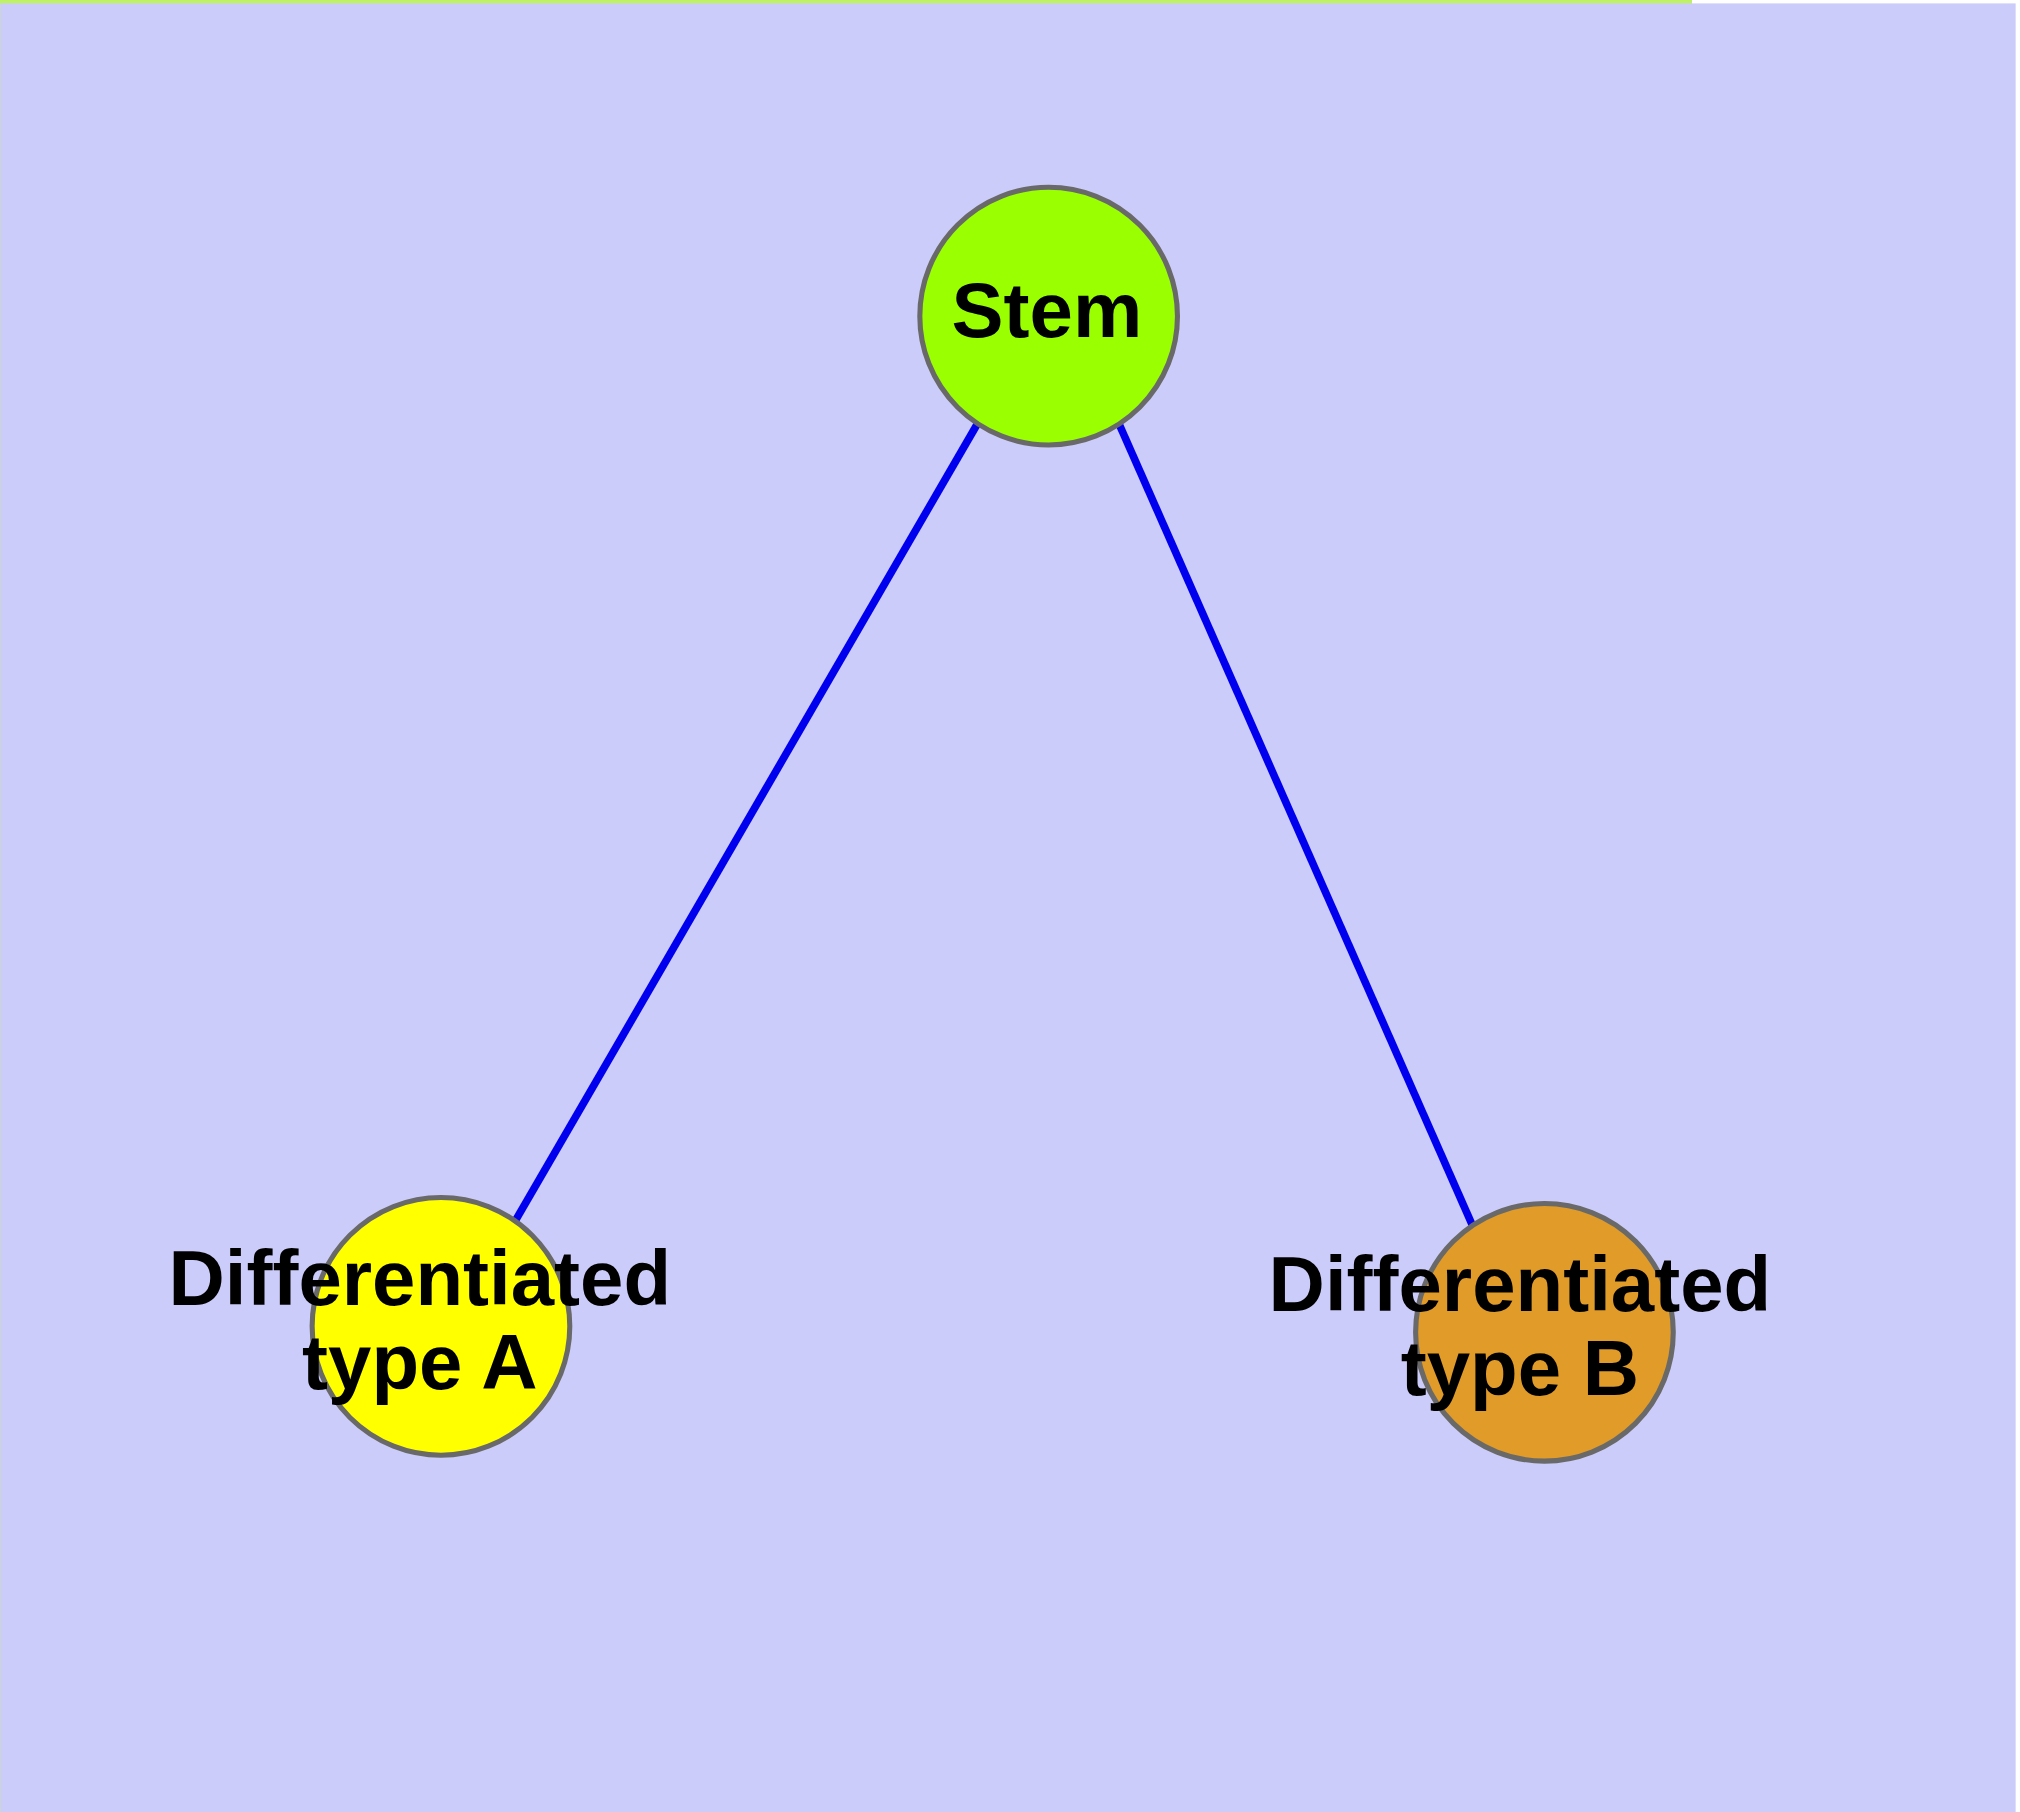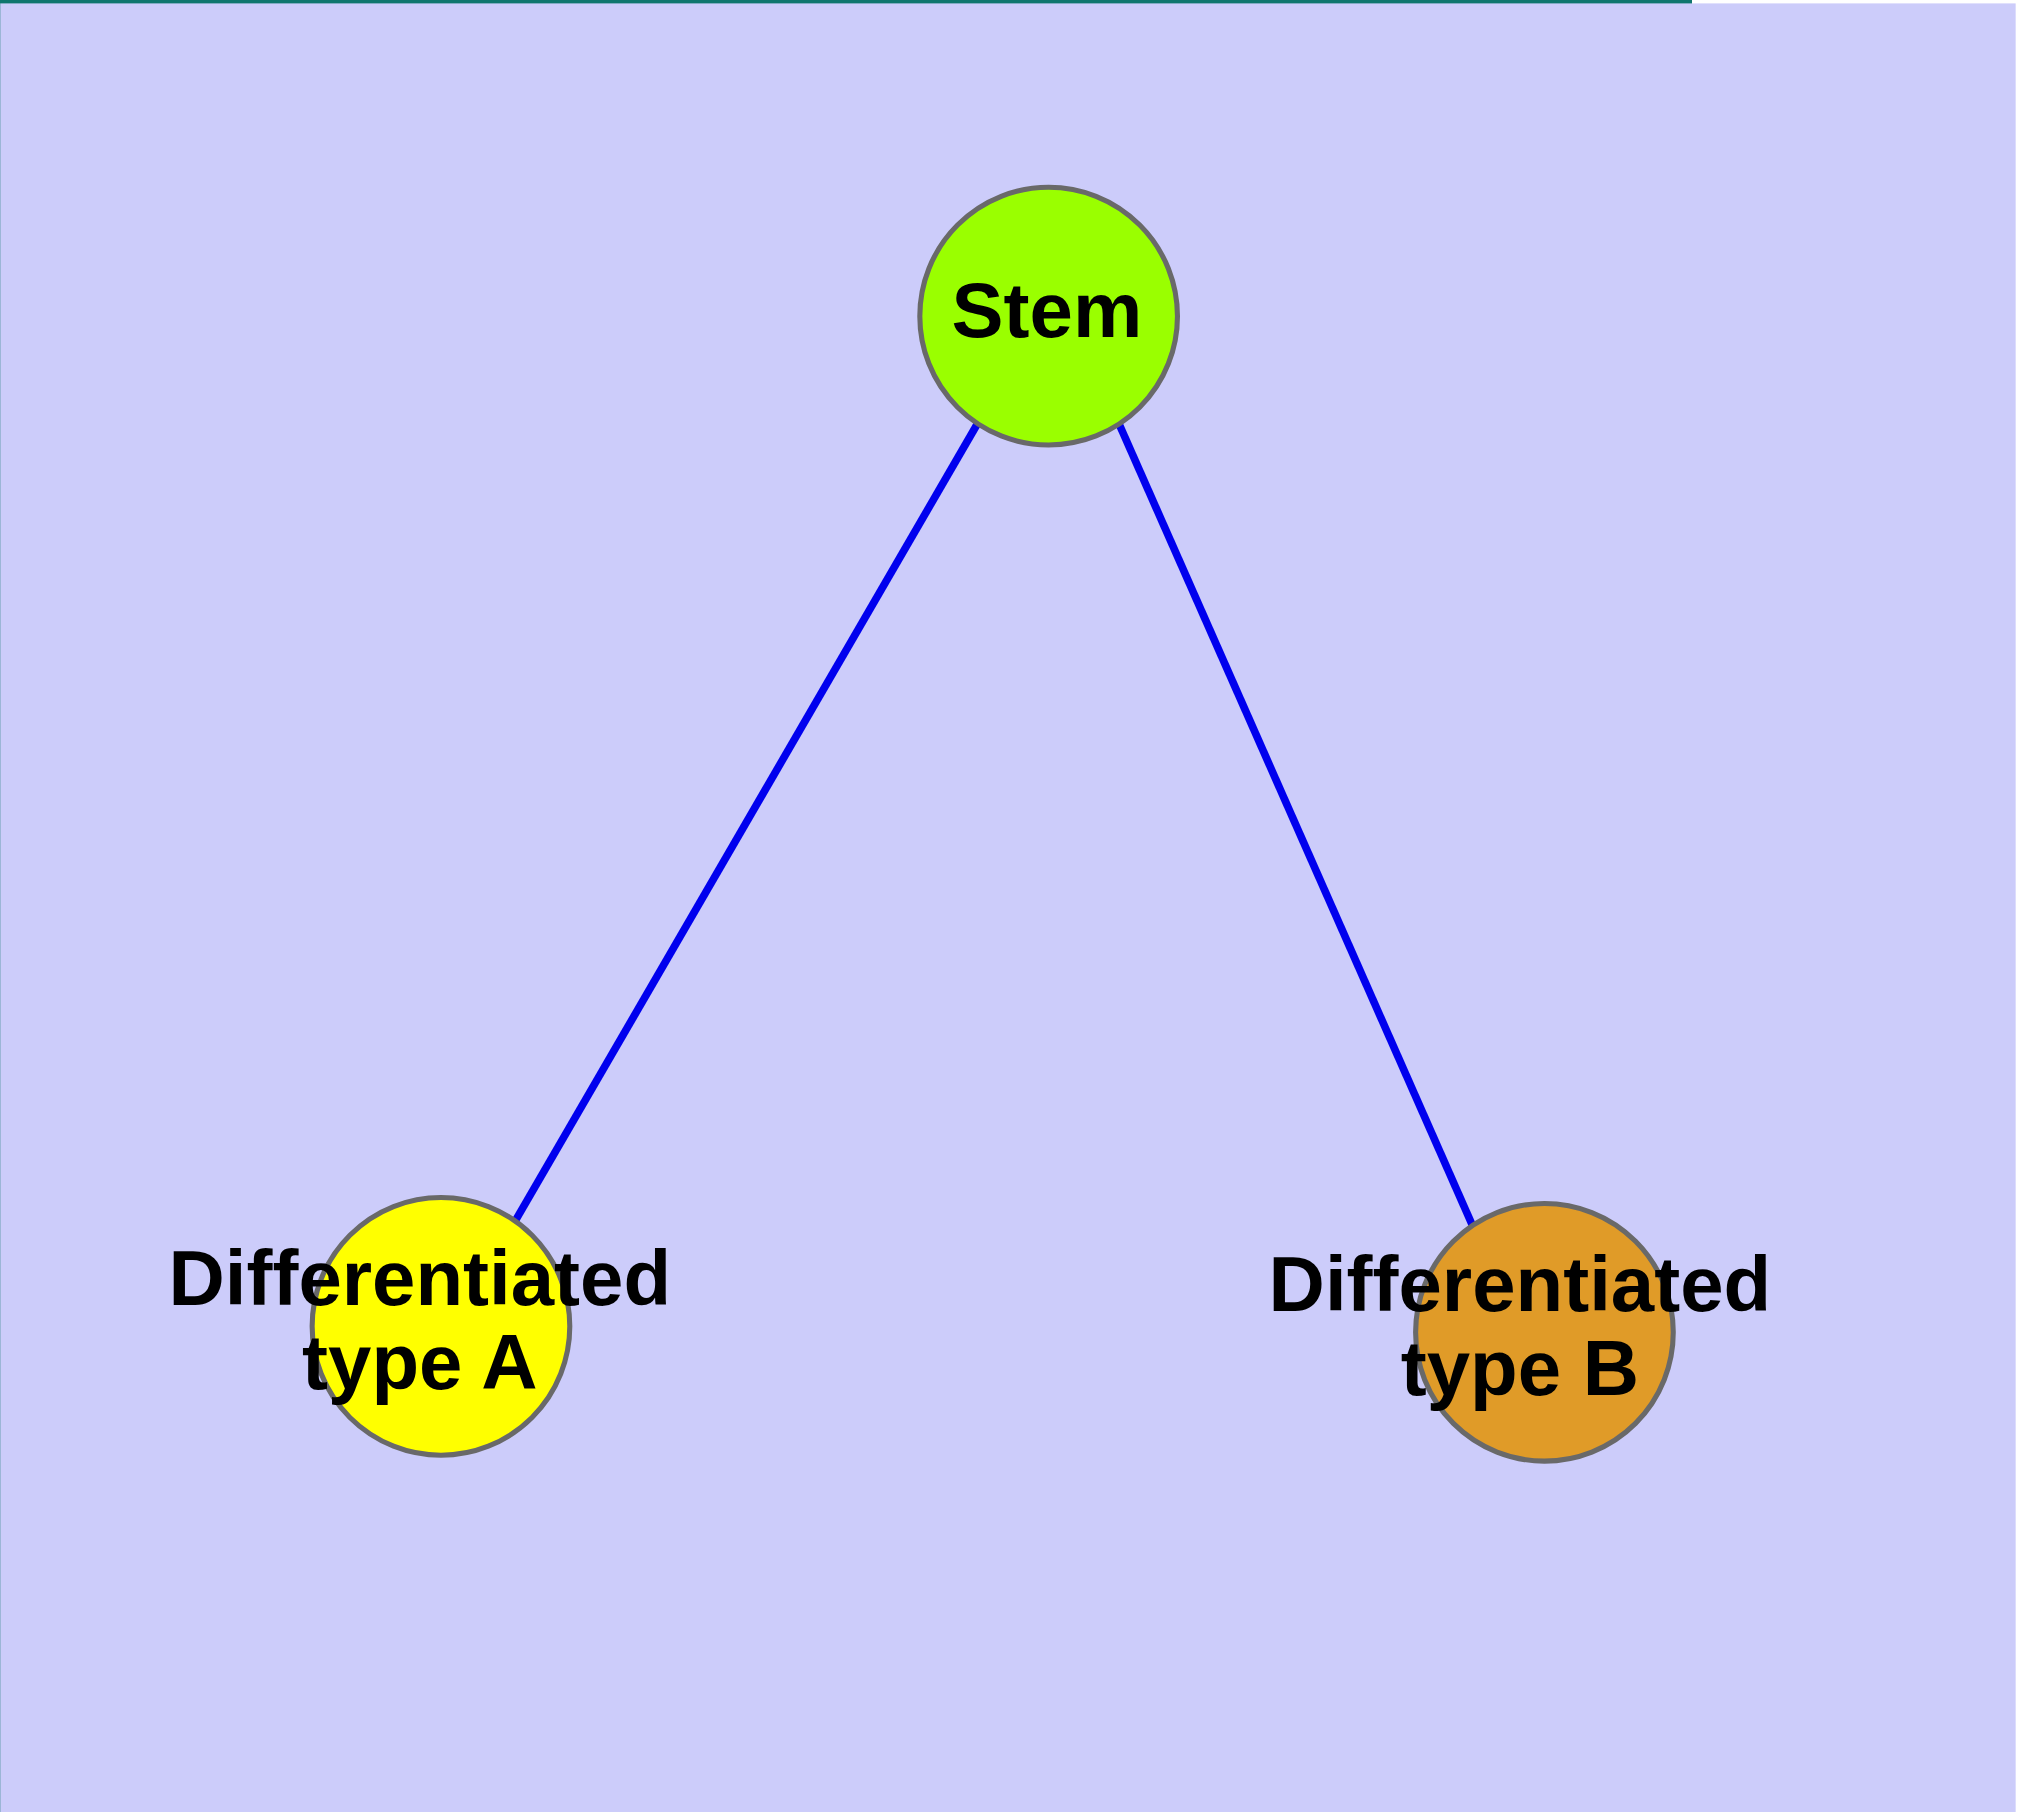--- a/index.html
+++ b/index.html
@@ -11,21 +11,21 @@
   body {
     width: 2021px;
     height: 1812px;
     overflow: hidden;
     font-family: "Liberation Sans", sans-serif;
   }
   #canvas-wrap {
     position: relative;
     width: 1692px;
     height: 1812px;
-    background: #0f766e;
+    background: #bef264;
   }
   #graph-svg {
     position: absolute;
     top: 0;
     left: 0;
     display: block;
   }
   .node-label {
     font-family: "Liberation Sans", sans-serif;
     font-weight: bold;

